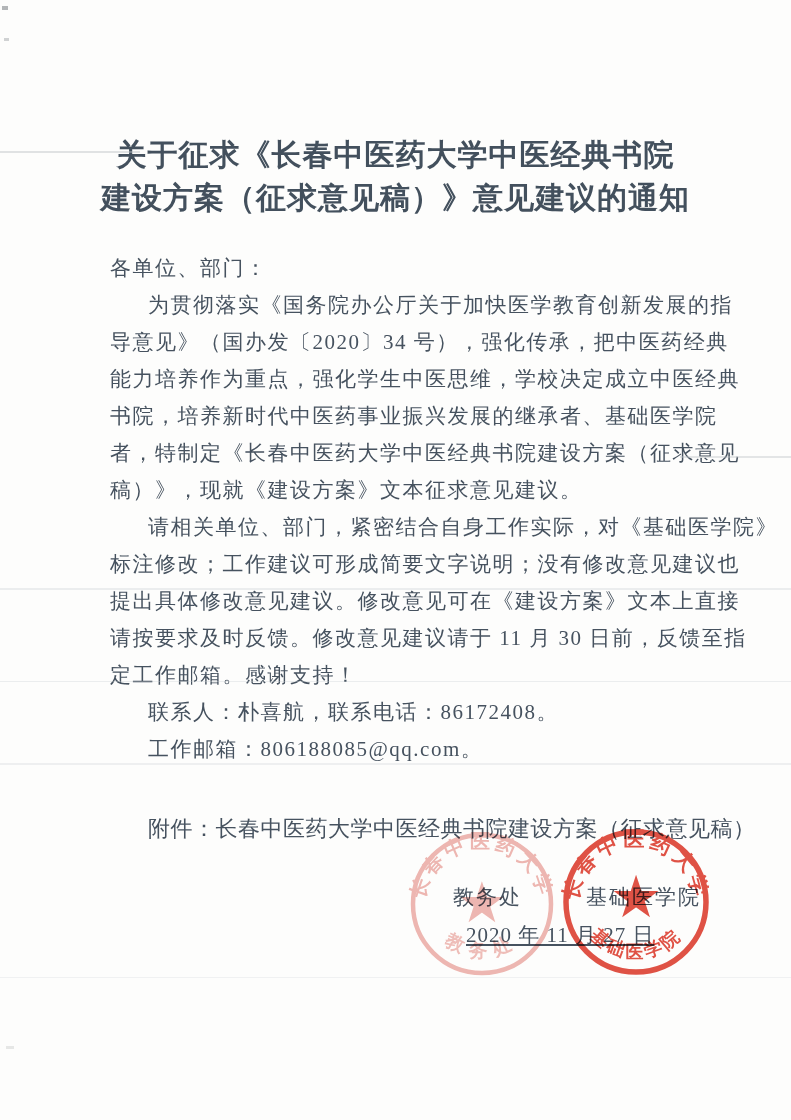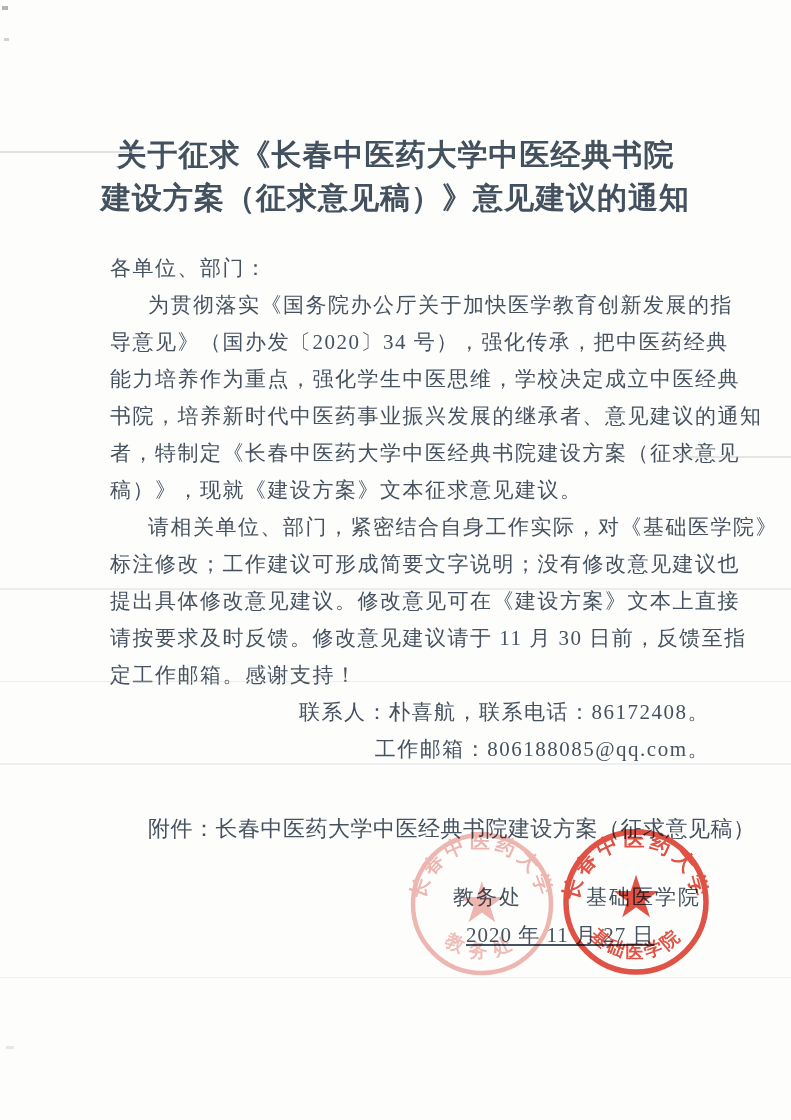--- a/index.html
+++ b/index.html
@@ -20,21 +20,21 @@
     color:#43505d;
     margin:0;
   }
   
   .doc-body{
     position:absolute;left:110px;top:250px;width:600px;
     font-size:21px;line-height:37px;letter-spacing:1.5px;
     color:#46525f;
   }
   .line{height:37px;white-space:nowrap;}
-  .line.indent{padding-left:38px;text-align:right;}
+  .line.indent{padding-left:38px;}
   
   .attachment{
     position:absolute;left:148px;top:810px;width:620px;
     font-size:22px;line-height:37px;letter-spacing:0.5px;
     color:#46525f;white-space:nowrap;
   }
   
   .sig{
     position:absolute;
     font-size:21px;line-height:37px;letter-spacing:2px;
@@ -82,21 +82,21 @@
   <h1 class="doc-title">
     <span>关于征求《长春中医药大学中医经典书院</span><br>
     <span>建设方案（征求意见稿）》意见建议的通知</span>
   </h1>
 
   <div class="doc-body">
     <div class="line">各单位、部门：</div>
     <div class="line indent">为贯彻落实《国务院办公厅关于加快医学教育创新发展的指</div>
     <div class="line">导意见》（国办发〔2020〕34 号），强化传承，把中医药经典</div>
     <div class="line">能力培养作为重点，强化学生中医思维，学校决定成立中医经典</div>
-    <div class="line">书院，培养新时代中医药事业振兴发展的继承者、意见建议的通知</div>
+    <div class="line">书院，培养新时代中医药事业振兴发展的继承者、基础医学院</div>
     <div class="line">者，特制定《长春中医药大学中医经典书院建设方案（征求意见</div>
     <div class="line">稿）》，现就《建设方案》文本征求意见建议。</div>
     <div class="line indent">请相关单位、部门，紧密结合自身工作实际，对《基础医学院》</div>
     <div class="line">标注修改；工作建议可形成简要文字说明；没有修改意见建议也</div>
     <div class="line">提出具体修改意见建议。修改意见可在《建设方案》文本上直接</div>
     <div class="line">请按要求及时反馈。修改意见建议请于 11 月 30 日前，反馈至指</div>
     <div class="line">定工作邮箱。感谢支持！</div>
     <div class="line indent">联系人：朴喜航，联系电话：86172408。</div>
     <div class="line indent">工作邮箱：806188085@qq.com。</div>
   </div>

